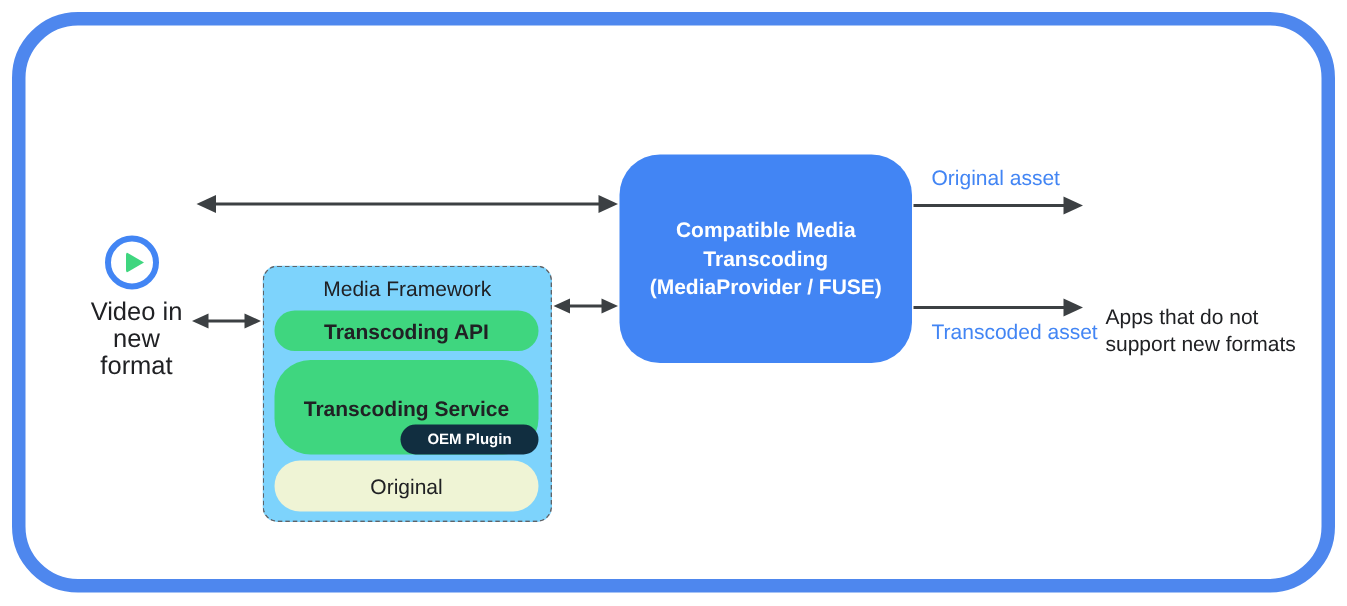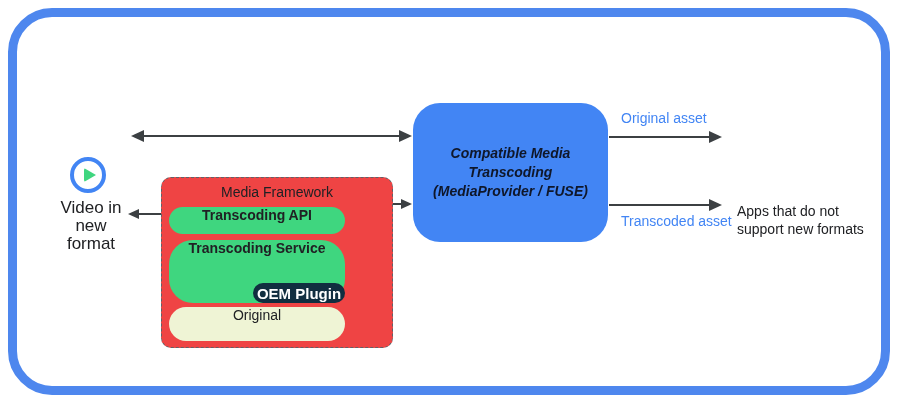--- a/index.html
+++ b/index.html
@@ -19,30 +19,30 @@
   .abs{position:absolute;}
   .pre{white-space:pre-line;}
 
   
   .play{left:70px;top:157px;width:36px;height:36px;border:4px solid var(--blue);border-radius:50%;background:#fff;box-sizing:border-box;display:flex;align-items:center;justify-content:center;}
   .play-tri{display:block;width:0;height:0;border-left:12px solid var(--green);border-top:7.5px solid transparent;border-bottom:7.5px solid transparent;margin-left:4px;border-radius:2px;}
 
   .caption{left:54px;top:199px;width:74px;text-align:center;font-size:17px;line-height:18px;}
 
   
-  .mf{left:161px;top:177px;width:232px;height:171px;border:1.5px dashed var(--dash);border-radius:10px;box-sizing:border-box;background:#ef4444;}
+  .mf{left:175px;top:177px;width:193px;height:171px;border:1.5px dashed var(--dash);border-radius:10px;box-sizing:border-box;background:#7dd3fc;}
   .mf-title{position:absolute;left:0;right:0;top:6px;text-align:center;font-size:14px;}
-  .layer{position:absolute;left:7px;width:176px;display:flex;justify-content:center;box-sizing:border-box;}
+  .layer{position:absolute;left:7px;width:176px;display:flex;align-items:center;justify-content:center;box-sizing:border-box;}
   .layer-api{top:29px;height:27px;background:var(--green);border-radius:14px;font-weight:bold;font-size:14px;}
   .layer-service{top:62px;height:63px;background:var(--green);border-radius:24px;font-weight:bold;font-size:14px;}
-  .oem{position:absolute;right:0;bottom:0;width:92px;height:20px;background:var(--navy);border-radius:11px;color:#fff;font-weight:bold;font-size:15px;display:flex;align-items:center;justify-content:center;}
+  .oem{position:absolute;right:0;bottom:0;width:92px;height:20px;background:var(--navy);border-radius:11px;color:#fff;font-weight:bold;font-size:10px;display:flex;align-items:center;justify-content:center;}
   .layer-hw{top:129px;height:34px;background:var(--hardware_bg);border-radius:17px;font-size:14px;}
 
   
-  .transcoder{left:413px;top:103px;width:195px;height:139px;background:var(--blue);border-radius:27px;display:flex;align-items:center;justify-content:center;text-align:center;color:#0f172a;font-weight:bold;font-size:14px;line-height:19px;font-style:italic;}
+  .transcoder{left:413px;top:103px;width:195px;height:139px;background:var(--blue);border-radius:27px;display:flex;align-items:center;justify-content:center;text-align:center;color:#ffffff;font-weight:bold;font-size:14px;line-height:19px;}
 
   
   .asset-label{color:var(--blue);font-size:14px;}
   .orig{left:621px;top:110px;text-align:right;}
   .transc{left:621px;top:213px;}
   .apps{font-size:14px;line-height:18px;}
   .apps-support{left:737px;top:118px;}
   .apps-nosupport{left:737px;top:202px;}
 
   .arrows{left:0;top:0;width:898px;height:404px;pointer-events:none;}

